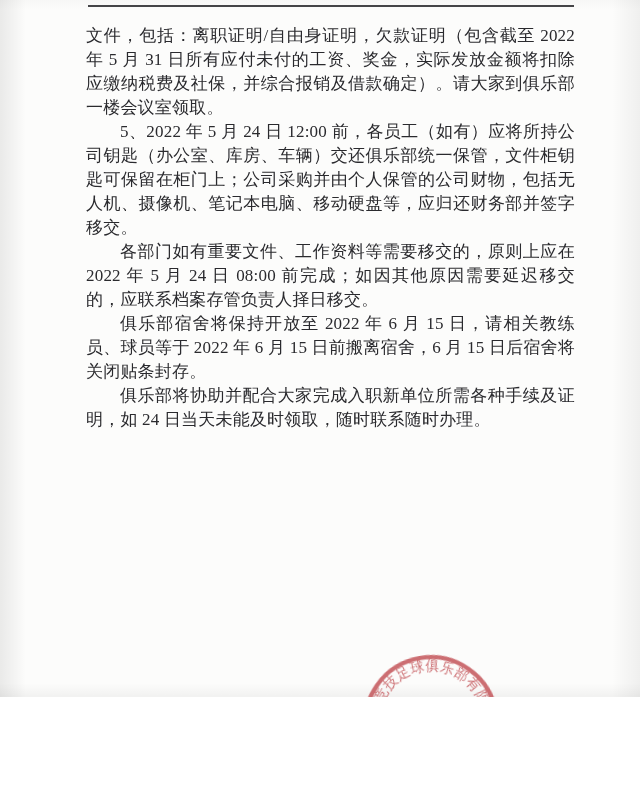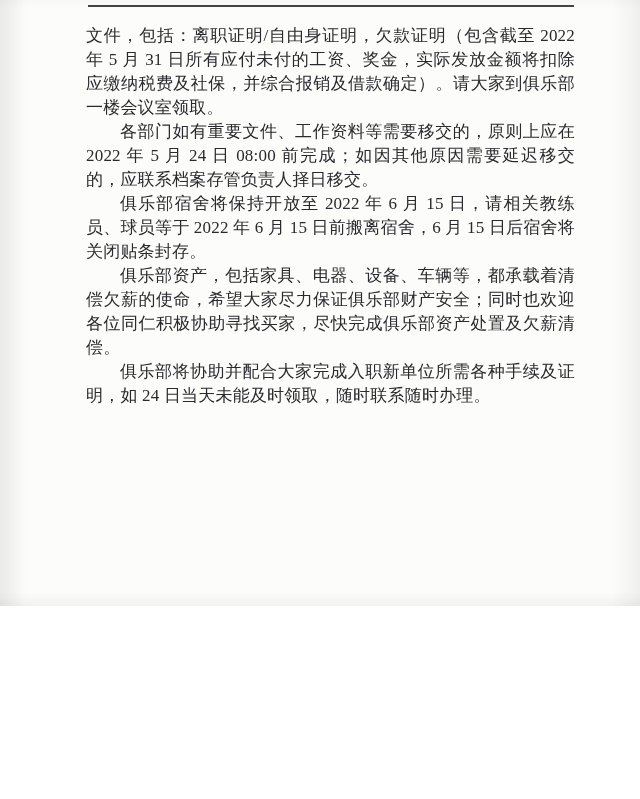--- a/index.html
+++ b/index.html
@@ -1,19 +1,19 @@
 <!DOCTYPE html>
 <html><head>
 <meta charset="utf-8">
 <style>
   html, body { margin: 0; padding: 0; background: #ffffff; }
   .photo {
     position: relative;
     width: 640px;
-    height: 606px;
+    height: 697px;
     overflow: hidden;
     font-family: "Liberation Serif", "DejaVu Serif", serif;
     background:
       linear-gradient(90deg, rgba(0,0,0,0.075) 0, rgba(0,0,0,0.0) 26px),
       linear-gradient(270deg, rgba(0,0,0,0.05) 0, rgba(0,0,0,0.0) 28px),
       linear-gradient(0deg, rgba(0,0,0,0.045) 0, rgba(0,0,0,0.0) 14px),
       linear-gradient(180deg, rgba(0,0,0,0.02) 0, rgba(0,0,0,0.0) 10px),
       #fcfcfb;
   }
   .top-rule {
@@ -70,23 +70,23 @@
 </style>
 </head>
 <body>
 
 <div class="photo">
 
   <div class="top-rule"></div>
 
   <div class="body-text">
     <p class="first">文件，包括：离职证明/自由身证明，欠款证明（包含截至 2022 年 5 月 31 日所有应付未付的工资、奖金，实际发放金额将扣除应缴纳税费及社保，并综合报销及借款确定）。请大家到俱乐部一楼会议室领取。</p>
+    <p>5、2022 年 5 月 24 日 12:00 前，各员工（如有）应将所持公司钥匙（办公室、库房、车辆）交还俱乐部统一保管，文件柜钥匙可保留在柜门上；公司采购并由个人保管的公司财物，包括无人机、摄像机、笔记本电脑、移动硬盘等，应归还财务部并签字移交。</p>
     <p>各部门如有重要文件、工作资料等需要移交的，原则上应在 2022 年 5 月 24 日 08:00 前完成；如因其他原因需要延迟移交的，应联系档案存管负责人择日移交。</p>
     <p>俱乐部宿舍将保持开放至 2022 年 6 月 15 日，请相关教练员、球员等于 2022 年 6 月 15 日前搬离宿舍，6 月 15 日后宿舍将关闭贴条封存。</p>
-    <p>俱乐部资产，包括家具、电器、设备、车辆等，都承载着清偿欠薪的使命，希望大家尽力保证俱乐部财产安全；同时也欢迎各位同仁积极协助寻找买家，尽快完成俱乐部资产处置及欠薪清偿。</p>
     <p>俱乐部将协助并配合大家完成入职新单位所需各种手续及证明，如 24 日当天未能及时领取，随时联系随时办理。</p>
   </div>
 
   <div class="sig-company">重庆两江竞技足球俱乐部有限公司</div>
   <div class="sig-date">2022 年 5 月 24 日</div>
 
   <div class="stamp">
     <svg viewBox="0 0 140 140" width="144" height="144" aria-hidden="true">
       <defs>
         <path id="arcTop" d="M 25.8 95.5 A 51 51 0 1 1 114.2 95.5"></path>

